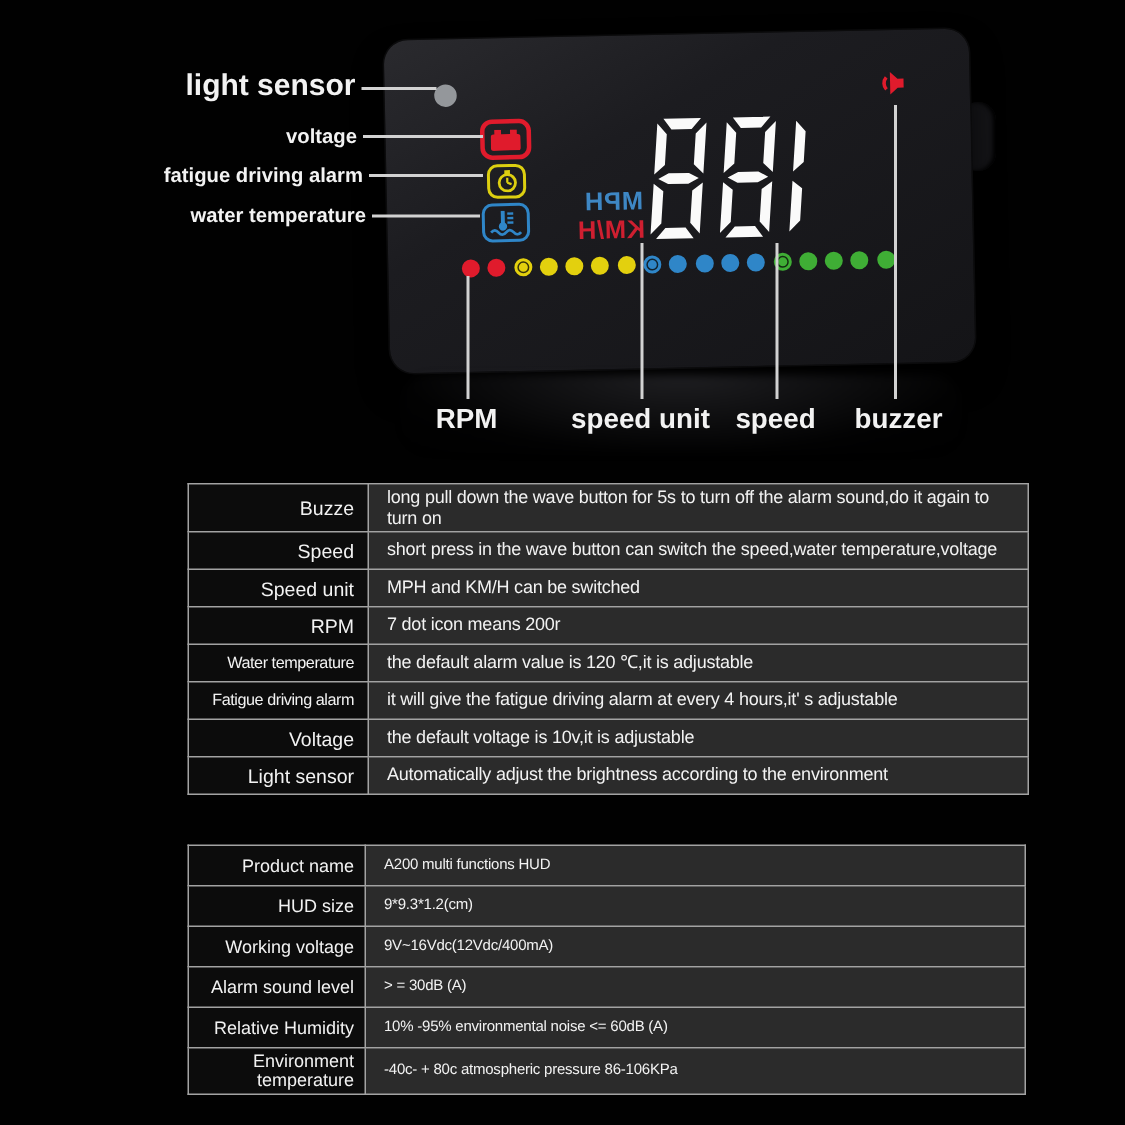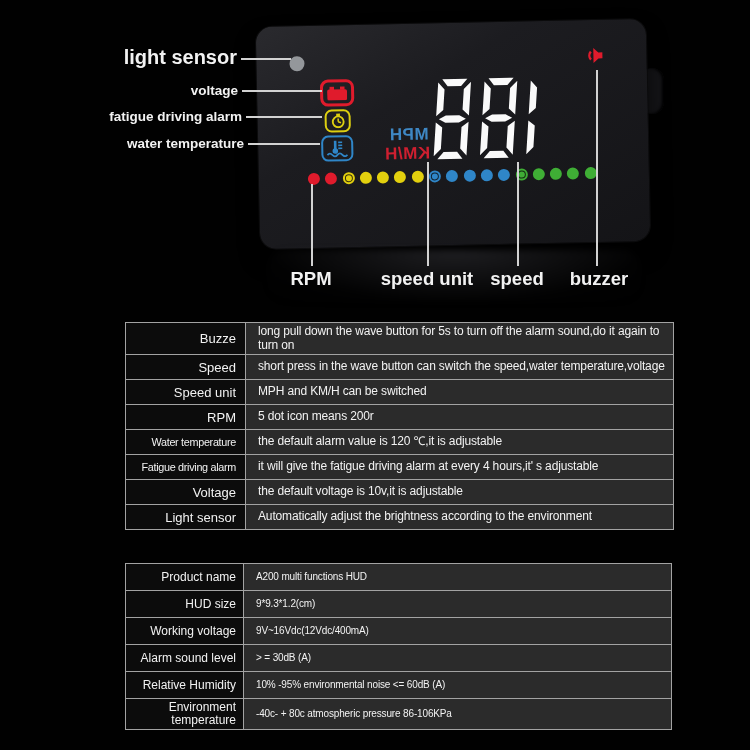--- a/index.html
+++ b/index.html
@@ -39,21 +39,21 @@
   .lbl-bottom{font-size:18.5px;transform:translateX(-50%);}
   .reflection{position:absolute;left:268px;top:250px;width:372px;height:52px;border-radius:18px;
               background:radial-gradient(ellipse at 50% 0%,rgba(80,80,88,.38),rgba(20,20,22,.1) 70%,transparent);
               filter:blur(3px);}
   
   .tblwrap{position:absolute;left:125px;width:518px;}
   .t{border-collapse:collapse;width:518px;table-layout:fixed;}
   .t td{border:1px solid #a3a3a3;vertical-align:middle;font-weight:400;}
   .t td.lab{width:107px;background:#0c0c0c;text-align:right;padding:2px 9px 2px 3px;
             font-size:13px;line-height:13px;}
-  .t td.val{width:411px;background:#2b2b2b;text-align:left;padding:2px 4px 2px 12px;
+  .t td.val{width:411px;background:#2b2b2b;text-align:left;padding:2px 16px 2px 12px;
             font-size:12px;line-height:13.5px;letter-spacing:-.15px;}
   .t tr{height:25px;}
   .t2 tr{height:27px;}
   .t2 td.lab{font-size:12px;padding-right:7px;margin-top:24px;}
   .t2 td.val{font-size:10px;}
   .condensed{font-size:10.8px !important;letter-spacing:-.3px;}
   svg{display:block;}
 </style>
 </head>
 <body>
@@ -160,21 +160,21 @@
       <tr>
         <td class="lab">Speed</td>
         <td class="val">short press in the wave button can switch the speed,water temperature,voltage</td>
       </tr>
       <tr>
         <td class="lab">Speed unit</td>
         <td class="val">MPH and KM/H can be switched</td>
       </tr>
       <tr>
         <td class="lab">RPM</td>
-        <td class="val">5 dot icon means 200r</td>
+        <td class="val">7 dot icon means 200r</td>
       </tr>
       <tr>
         <td class="lab condensed">Water temperature</td>
         <td class="val">the default alarm value is 120 ℃,it is adjustable</td>
       </tr>
       <tr>
         <td class="lab condensed">Fatigue driving alarm</td>
         <td class="val">it will give the fatigue driving alarm at every 4 hours,it' s adjustable</td>
       </tr>
       <tr>

